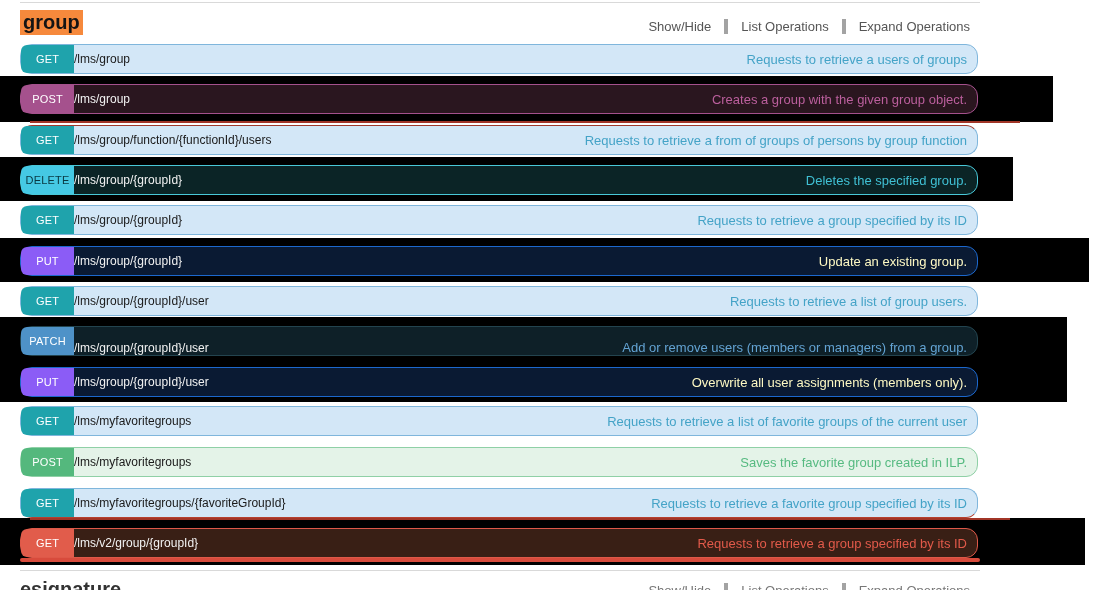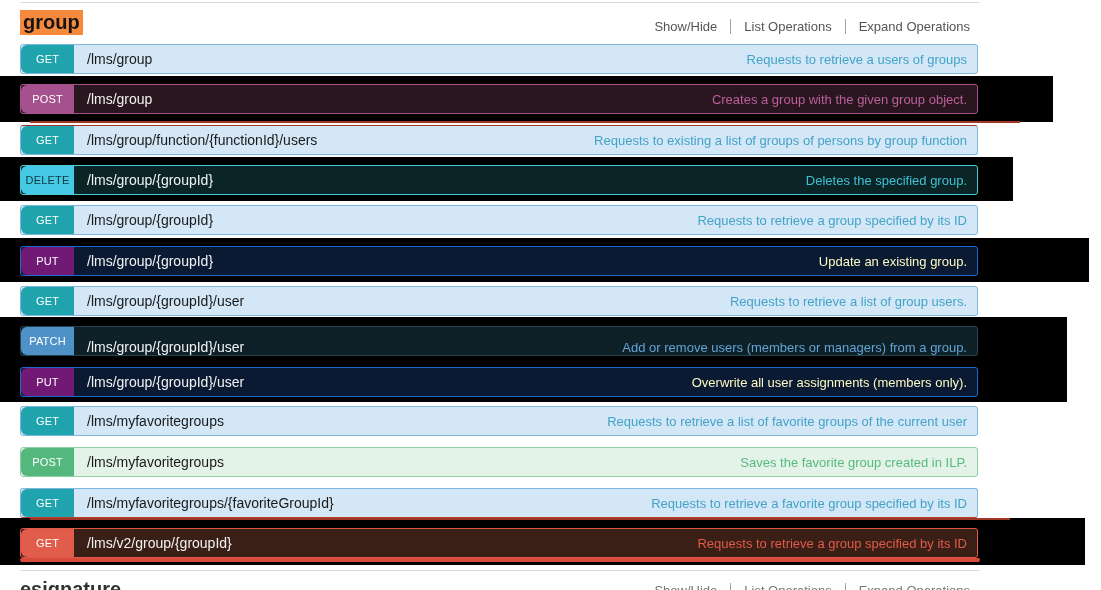--- a/index.html
+++ b/index.html
@@ -13,35 +13,35 @@
   .redbar{position:absolute;height:4px;background:#d84b3c;border-radius:2px;z-index:2;}
 
   .section-title{
     position:absolute;left:20px;font-size:20px;font-weight:bold;color:#141414;
     background:#f6893c;padding:1px 3px;z-index:3;line-height:1.15;
   }
   .head-links{
     position:absolute;right:131px;font-size:13px;color:#555;display:flex;z-index:3;
     white-space:nowrap;
   }
-  .head-links .hl-item{padding:0 13px;border-left:1px solid #a3a3a3;cursor:pointer;}
+  .head-links .hl-item{padding:0 13px;border-left:4px solid #a3a3a3;cursor:pointer;}
   .head-links .hl-item:first-child{border-left:none;}
   .head-links .hl-item:last-child{padding-right:0;}
 
   .row{
     position:absolute;left:20px;width:958px;height:30px;z-index:3;
-    border:1px solid;border-radius:3px;display:flex;align-items:center;
+    border:1px solid;border-radius:12px;display:flex;align-items:center;
     box-sizing:border-box;
   }
   .badge{
     width:53px;flex:none;align-self:stretch;display:flex;align-items:center;
     justify-content:center;font-size:11px;color:#fff;border-radius:6px 0 0 6px;
     letter-spacing:.2px;
   }
-  .path{margin-left:13px;font-size:14px;cursor:pointer;}
+  .path{font-size:12px;cursor:pointer;}
   .desc{position:absolute;right:10px;font-size:13px;}
 
   .t-get{background:#d3e7f7;border-color:#7fb6dc;}
   .t-get .badge{background:#1fa3ac;}
   .t-get .path{color:#1a1a1a;}
   .t-get .desc{color:#44a3c7;}
 
   .t-post-green{background:#e4f3e8;border-color:#8fd0a6;}
   .t-post-green .badge{background:#54b87d;}
   .t-post-green .path{color:#1a1a1a;}
@@ -51,21 +51,21 @@
   .t-post-dark .badge{background:#a5518d;}
   .t-post-dark .path{color:#f2f2f2;}
   .t-post-dark .desc{color:#bb5f9d;}
 
   .t-delete-dark{background:#0b2426;border-color:#49c8d8;}
   .t-delete-dark .badge{background:#45c9e4;color:#093740;}
   .t-delete-dark .path{color:#f2f2f2;}
   .t-delete-dark .desc{color:#40c0d4;}
 
   .t-put-dark{background:#0a1a33;border-color:#1c68cd;}
-  .t-put-dark .badge{background:#701a75;}
+  .t-put-dark .badge{background:#8b5cf6;}
   .t-put-dark .path{color:#f2f2f2;}
   .t-put-dark .desc{color:#fef9c3;}
 
   .t-patch-dark{background:#0e2028;border-color:#23444f;}
   .t-patch-dark .badge{background:#4e92c8;}
   .t-patch-dark .path{color:#f2f2f2;}
   .t-patch-dark .desc{color:#63a3d3;}
 
   .t-getv2-dark{background:#391f15;border-color:#de5848;}
   .t-getv2-dark .badge{background:#e15c4b;}
@@ -105,21 +105,21 @@
 
 <div class="row t-post-dark" style="top:84px;">
   <span class="badge">POST</span>
   <span class="path">/lms/group</span>
   <span class="desc">Creates a group with the given group object.</span>
 </div>
 
 <div class="row t-get top-red" style="top:125px;">
   <span class="badge">GET</span>
   <span class="path">/lms/group/function/{functionId}/users</span>
-  <span class="desc">Requests to existing a list of groups of persons by group function</span>
+  <span class="desc">Requests to retrieve a from of groups of persons by group function</span>
 </div>
 
 <div class="row t-delete-dark" style="top:165px;">
   <span class="badge">DELETE</span>
   <span class="path">/lms/group/{groupId}</span>
   <span class="desc">Deletes the specified group.</span>
 </div>
 
 <div class="row t-get" style="top:205px;">
   <span class="badge">GET</span>

